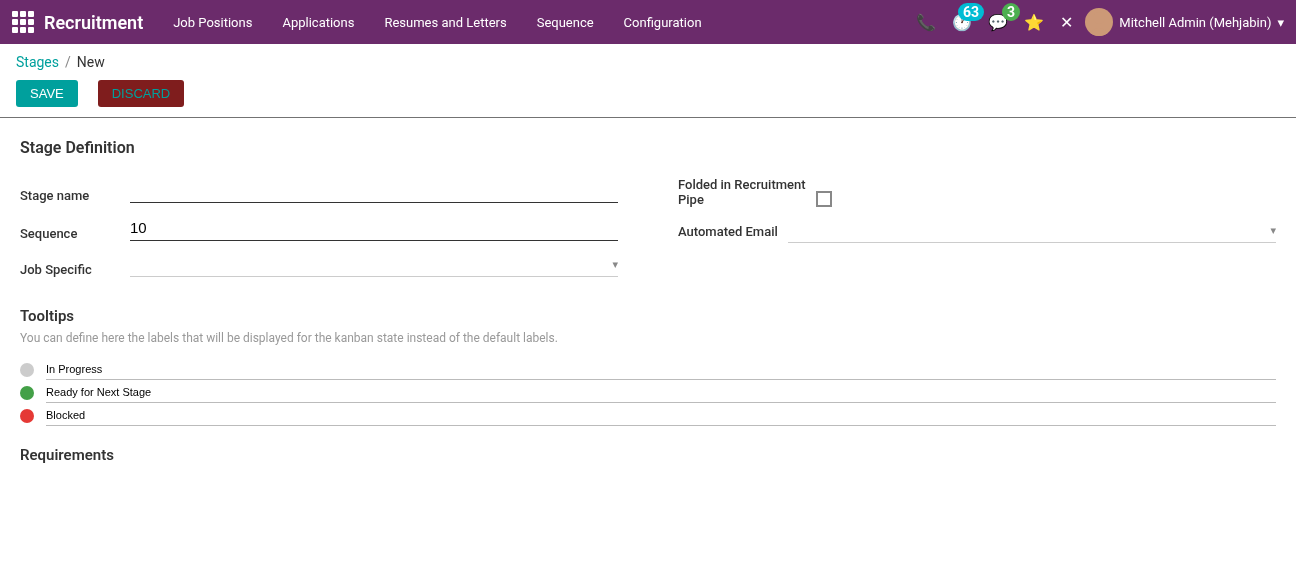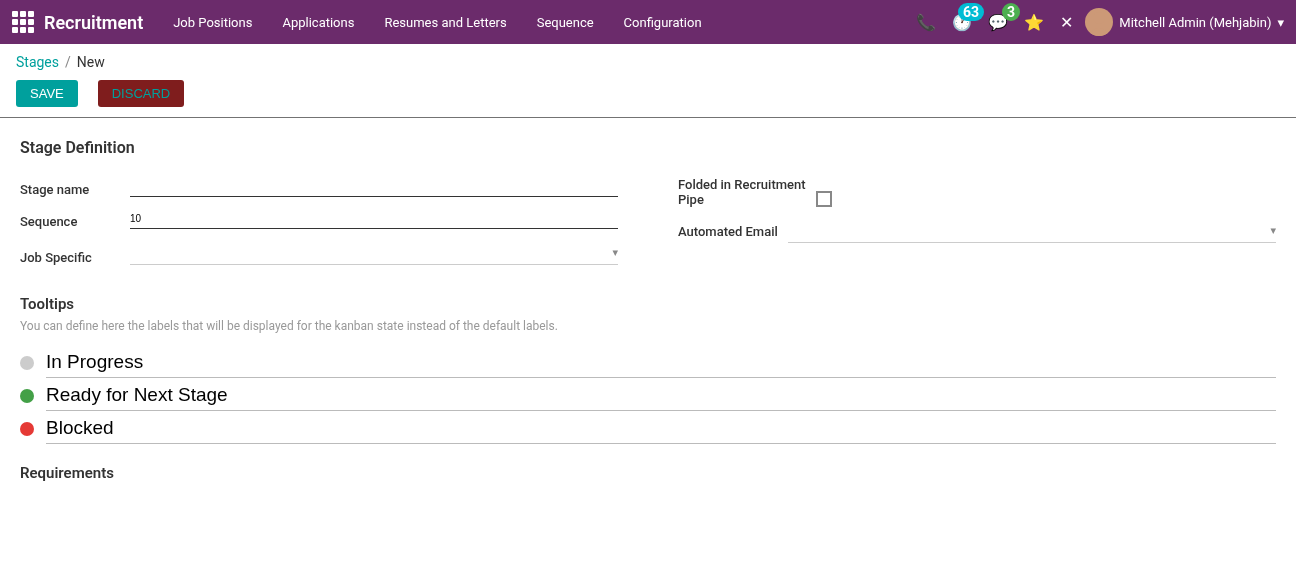--- a/index.html
+++ b/index.html
@@ -177,21 +177,21 @@
       min-width: 100px;
       font-size: 13px;
       color: #333;
       font-weight: 500;
     }
     .form-input {
       flex: 1;
       border: none;
       border-bottom: 1px solid #333;
       padding: 4px 0;
-      font-size: 10px;
+      font-size: 15px;
       outline: none;
       background: transparent;
     }
     .form-select-wrapper {
       flex: 1;
       position: relative;
       display: flex;
       align-items: center;
       border-bottom: 1px solid #ccc;
     }
@@ -278,21 +278,21 @@
       flex-shrink: 0;
     }
     .dot-grey { background: #ccc; }
     .dot-red { background: #e53935; }
     .dot-green { background: #43a047; }
     .tooltip-input {
       flex: 1;
       border: none;
       border-bottom: 1px solid #bbb;
       padding: 4px 0;
-      font-size: 19px;
+      font-size: 11px;
       outline: none;
       background: transparent;
     }
 
     
     .requirements-title {
       font-size: 15px;
       font-weight: 600;
       margin-top: 16px;
     }

